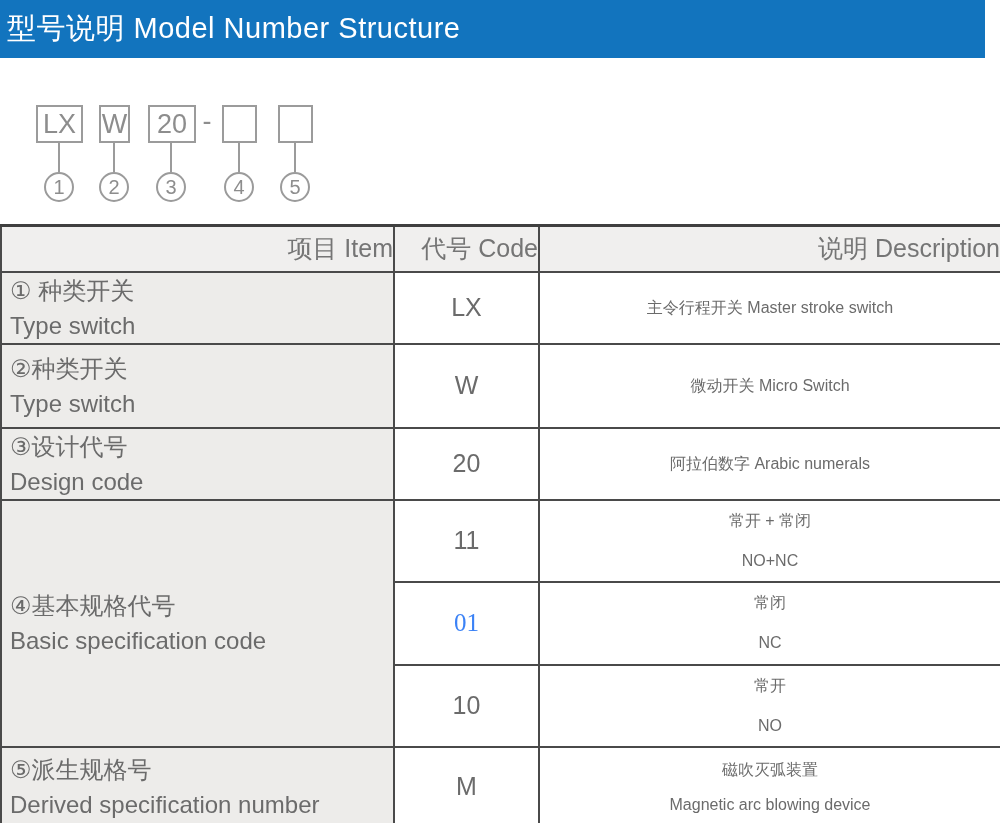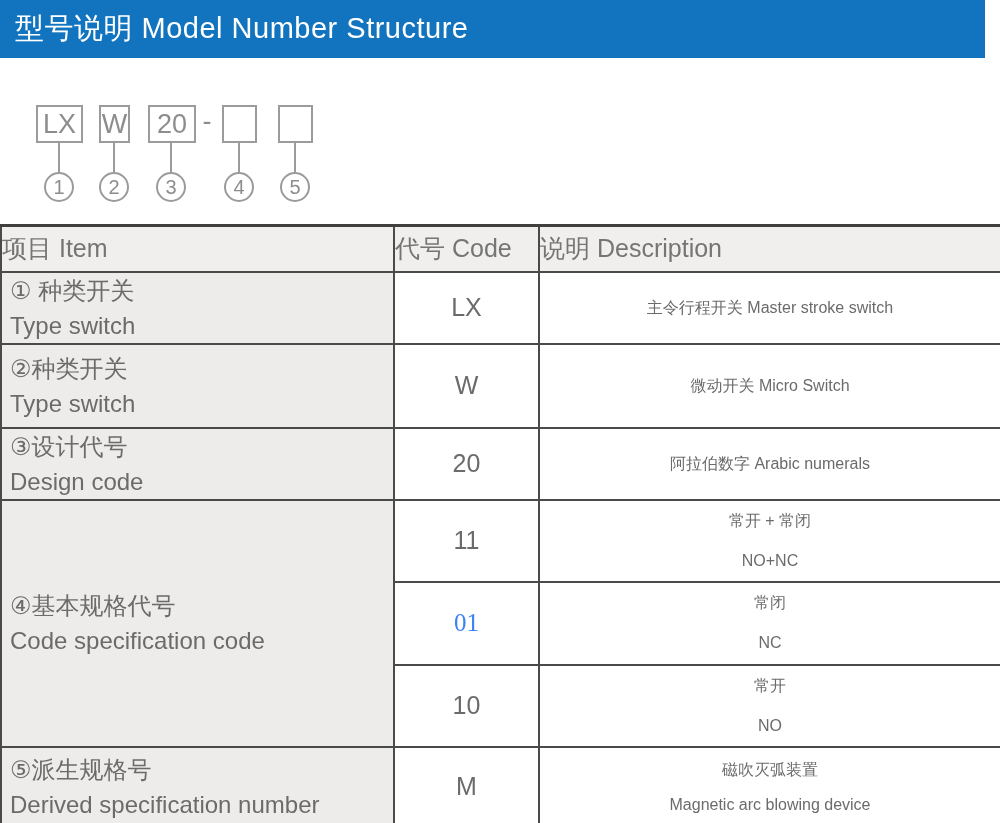--- a/index.html
+++ b/index.html
@@ -16,21 +16,21 @@
 
   
   .title-bar {
     position: absolute;
     left: 0; top: 0;
     width: 985px; height: 58px;
     background: #1274be;
   }
   .title-bar .title-text {
     display: block;
-    padding-left: 15px;
+    padding-left: 7px;
     line-height: 56px;
     font-size: 29px;
     color: #ffffff;
     letter-spacing: 0.5px;
     white-space: nowrap;
   }
 
   
   .diagram { position: absolute; left: 0; top: 0; width: 1000px; height: 226px; }
   .mbox {
@@ -92,21 +92,21 @@
   }
   table.spec th, table.spec td {
     border: 2px solid #4a4a4a;
     overflow: hidden;
   }
   table.spec th {
     background: #f0efee;
     font-weight: normal;
     font-size: 25px;
     color: #757575;
-    text-align: left;
+    text-align: right;
     border-top: 3px solid #3f3f3f;
   }
   td.item {
     background: #edecea;
     text-align: left;
     vertical-align: middle;
     padding-left: 8px;
     font-size: 24px;
   }
   td.item .line { line-height: 35px; white-space: nowrap; }
@@ -211,21 +211,21 @@
         </td>
         <td class="code">20</td>
         <td class="desc">
           <div class="line">阿拉伯数字 Arabic numerals</div>
         </td>
       </tr>
 
       <tr class="r4a">
         <td class="item" rowspan="3">
           <div class="line">④基本规格代号</div>
-          <div class="line">Code specification code</div>
+          <div class="line">Basic specification code</div>
         </td>
         <td class="code">11</td>
         <td class="desc">
           <div class="line wide">常开 + 常闭</div>
           <div class="line wide">NO+NC</div>
         </td>
       </tr>
 
       <tr class="r4b">
         <td class="code serif">01</td>

